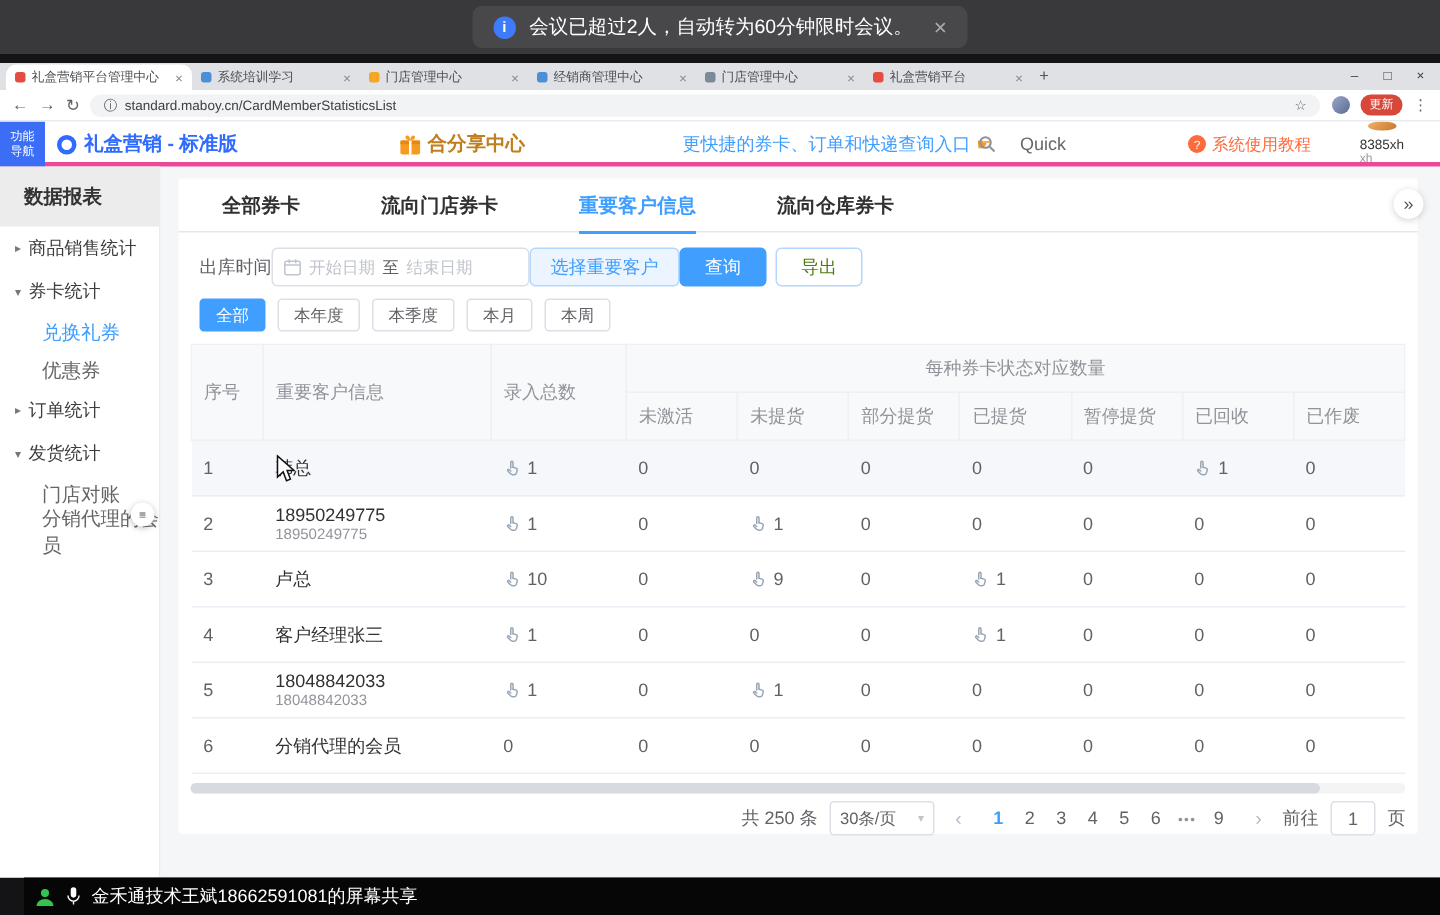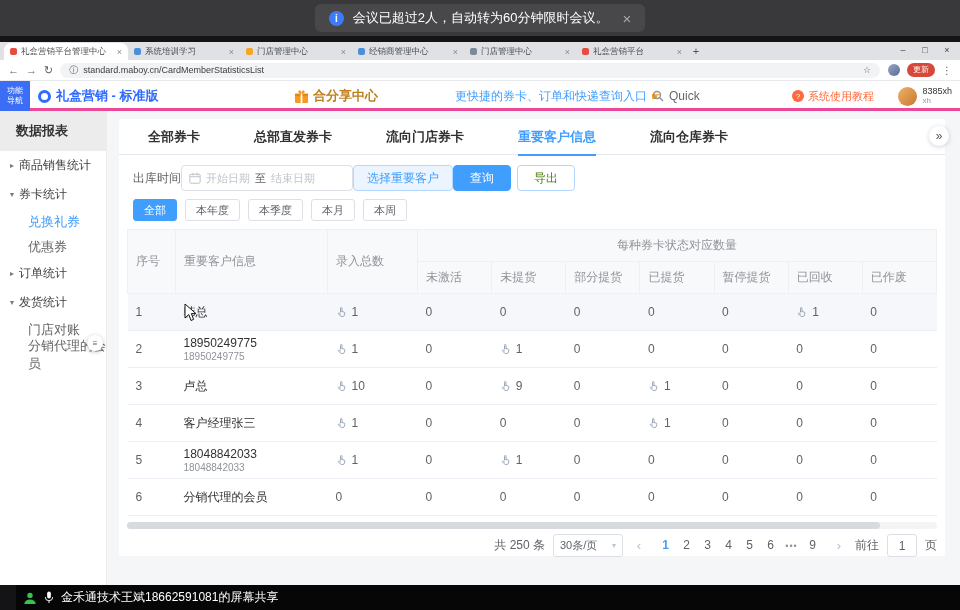--- a/index.html
+++ b/index.html
@@ -36,27 +36,27 @@
   .kebab{color:#5f6368;font-size:10px;}
 
   
   .app{flex:1;display:flex;flex-direction:column;overflow:hidden;background:#f5f6f8;}
   .app-header{height:30px;background:#fff;border-bottom:3px solid #ec4899;position:relative;flex:none;}
   .hitem{position:absolute;top:0;height:30px;display:flex;align-items:center;}
   .func-nav{left:0;width:30px;background:#3c6ef5;color:#fff;font-size:8px;line-height:1.25;flex-direction:column;justify-content:center;text-align:center;}
   .logo{left:38px;gap:5px;}
   .logo-badge{width:13px;height:13px;border-radius:50%;border:3.5px solid #2f6bff;background:#fff;}
   .logo-text{color:#2f6bff;font-size:13px;font-weight:bold;}
-  .share{left:294px;gap:4px;color:#c07f1f;font-size:13px;font-weight:bold;}
+  .share{left:266px;gap:4px;color:#c07f1f;font-size:13px;font-weight:bold;}
   .entry{left:455px;color:#409eff;font-size:12px;gap:4px;}
   .point-hand{color:#f59a23;font-size:11px;}
-  .quickbox{left:652px;gap:5px;color:#666;font-size:12px;text-align:right;}
+  .quickbox{left:652px;gap:16px;color:#666;font-size:12px;text-align:right;}
   .tutorial{right:86px;gap:4px;color:#ff6a3c;font-size:11px;}
   .tut-icon{width:12px;height:12px;border-radius:50%;background:#ff6a3c;color:#fff;font-size:8px;display:flex;align-items:center;justify-content:center;}
-  .userbox{right:8px;gap:5px;}
+  .userbox{right:24px;gap:5px;flex-direction:column;}
   .avatar{width:19px;height:19px;border-radius:50%;background:linear-gradient(135deg,#f0b06a,#c9772c);}
   .uname{font-size:9px;color:#333;line-height:1.1;}
   .uname .usub{color:#999;font-size:8px;}
 
   .app-body{flex:1;display:flex;overflow:hidden;}
 
   
   .sidebar{width:107px;background:#fff;border-right:1px solid #ececec;position:relative;flex:none;}
   .sb-header{height:40px;background:#ececec;font-size:13px;font-weight:bold;color:#333;display:flex;align-items:center;padding-left:16px;}
   .sb-parent{height:29px;display:flex;align-items:center;padding-left:10px;gap:5px;font-size:12px;color:#3d3d3d;}
@@ -251,21 +251,20 @@
             <div class="sb-child">门店对账</div>
             <div class="sb-child">分销代理的会员</div>
           </nav>
         <div class="sb-toggle">≡</div>
       </aside>
 
       <main class="main">
         <div class="card">
           <div class="card-tabs" id="card-tabs">
               <div class="card-tab">全部券卡</div>
-              <div class="card-tab">总部直发券卡</div>
               <div class="card-tab">流向门店券卡</div>
               <div class="card-tab active">重要客户信息</div>
               <div class="card-tab">流向仓库券卡</div>
             </div>
           <div class="collapse-btn">»</div>
 
           <div class="filters">
             <span>出库时间</span>
             <div class="date-range">
               <svg width="12" height="12" viewBox="0 0 14 14" fill="none" stroke="#c0c4cc" stroke-width="1.2">

